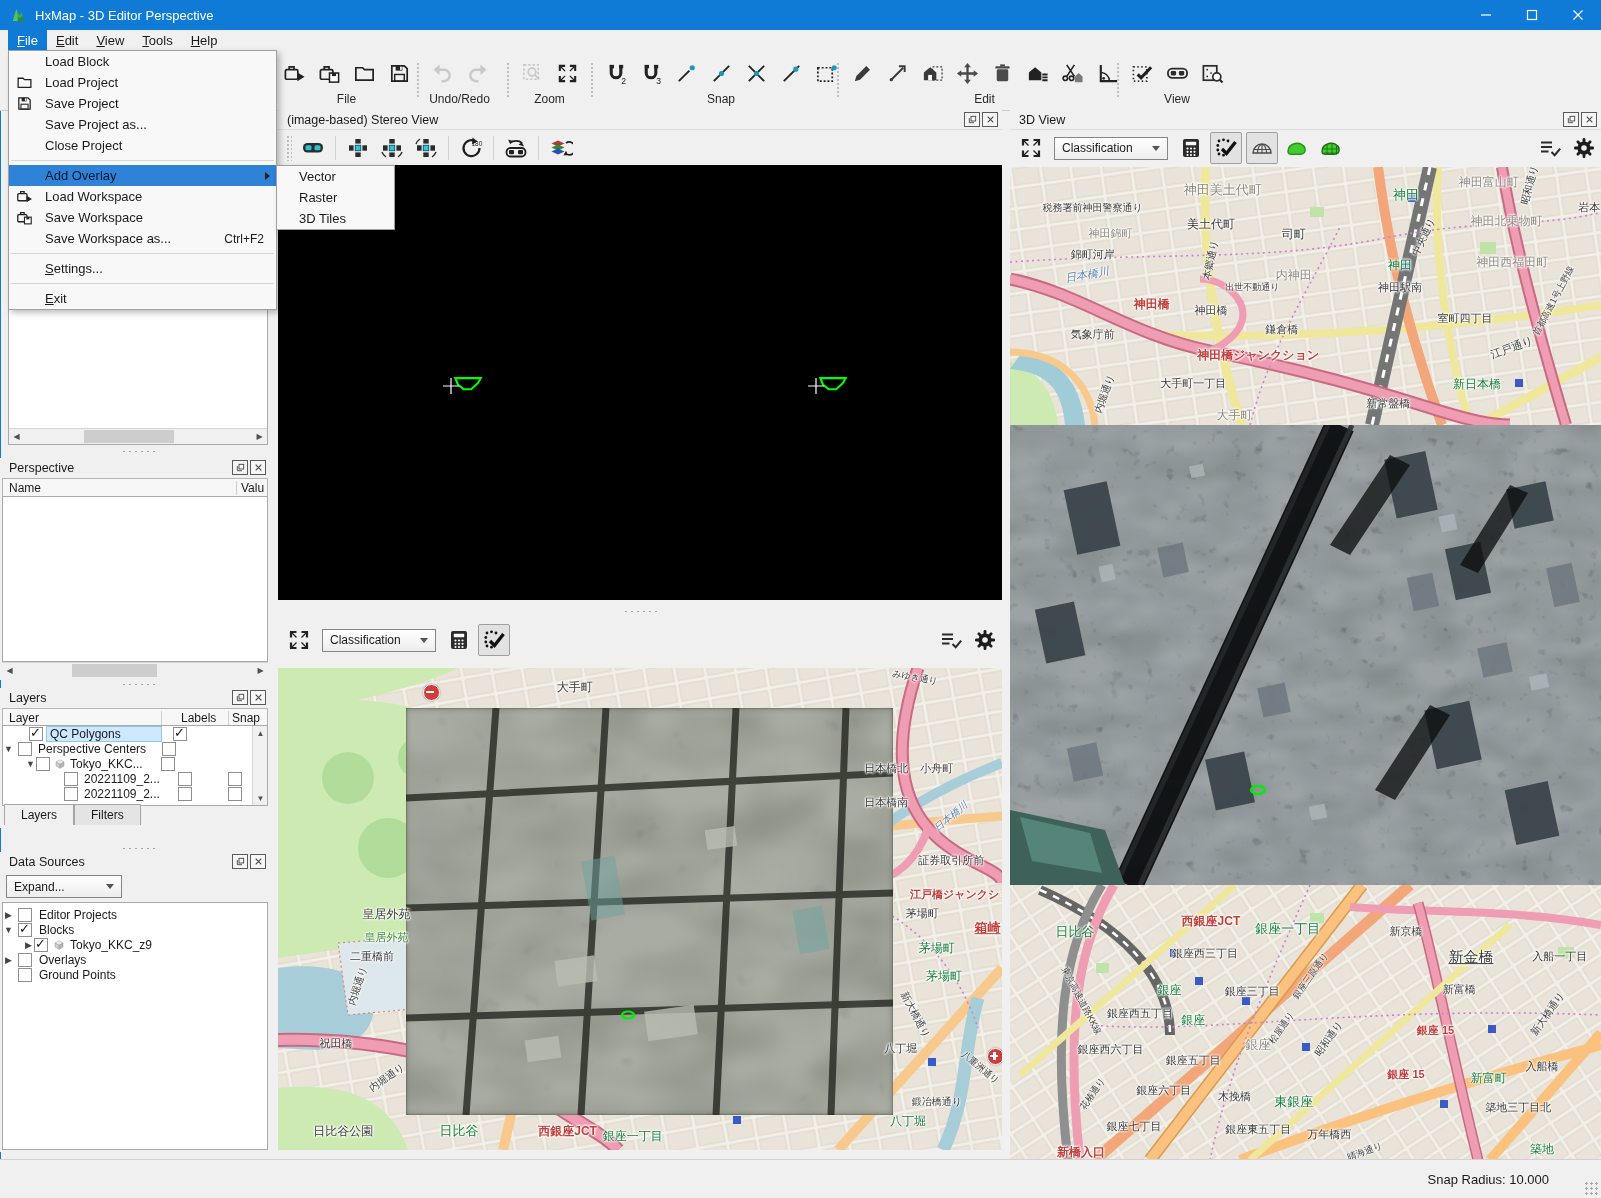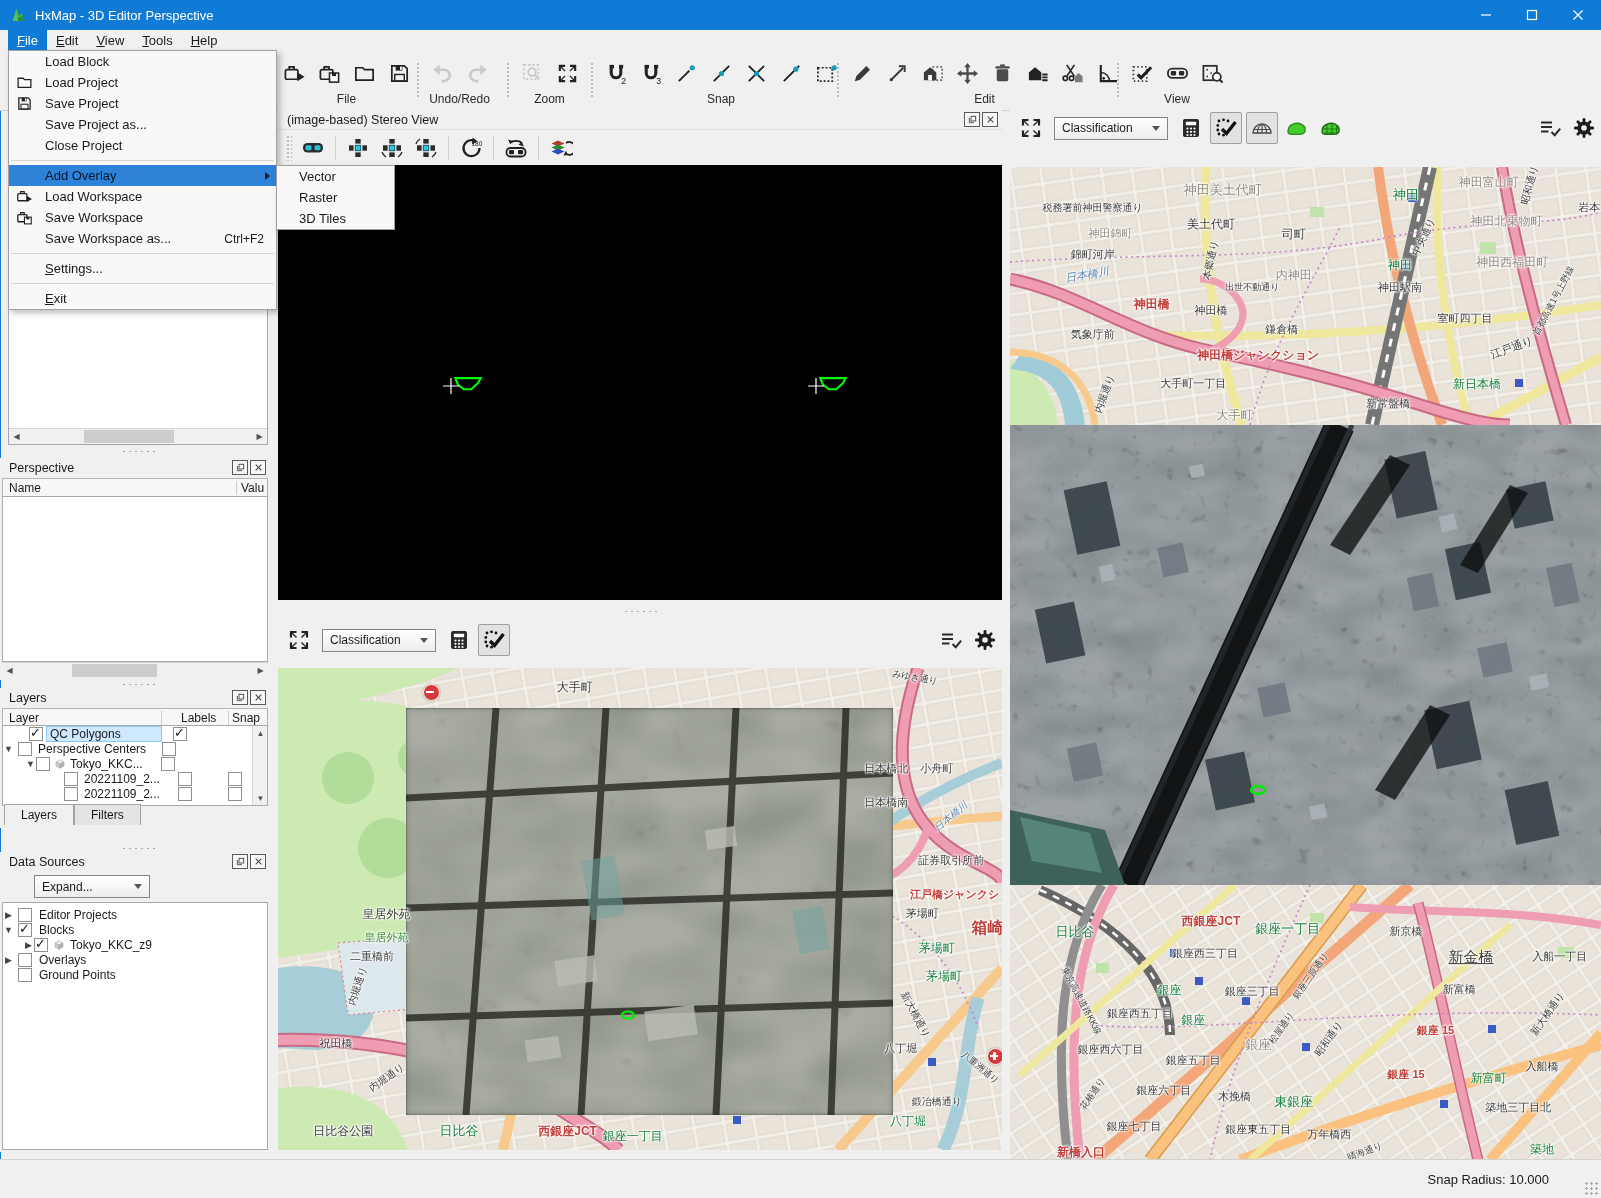--- a/index.html
+++ b/index.html
@@ -51,21 +51,21 @@
   .cb.on::after{content:"\2713";position:absolute;left:0px;top:-3px;font-size:13px;font-weight:bold;color:#111;}
   .exp{width:11px;font-size:9px;color:#444;text-align:center;flex:0 0 auto;}
   .cube{width:14px;height:12px;flex:0 0 auto;}
   .sel{background:#cde8ff;border:1px solid #90c8f0;padding:0 3px;}
   
   .tabs{position:absolute;display:flex;}
   .tab{border:1px solid #a5a5a5;background:#e4e4e4;padding:3px 16px;font-size:12px;border-bottom:none;}
   .tab.active{background:#f0f0f0;position:relative;top:0px;}
   
   .dd{height:21px;border:1px solid #858585;background:linear-gradient(#fff,#ededed);
-      display:inline-flex;align-items:center;font-size:12px;padding:0 7px;margin-left:28px;}
+      display:inline-flex;align-items:center;font-size:12px;padding:0 7px;}
   .dd .arr{margin-left:16px;width:0;height:0;border-left:4px solid transparent;border-right:4px solid transparent;border-top:5px solid #555;}
   
   .menu{position:absolute;background:#f8f8f8;border:1px solid #a0a0a0;box-shadow:3px 3px 6px rgba(0,0,0,.25);z-index:60;}
   .mrow{height:21px;display:flex;align-items:center;position:relative;padding-right:12px;font-size:13px;}
   .mrow .micon{position:absolute;left:7px;top:2px;width:17px;height:17px;}
   .mrow .mlabel{margin-left:36px;}
   .mrow.hl{background:#2e82d8;color:#04182e;}
   .msep{height:1px;background:#d6d6d6;margin:4px 2px 4px 2px;}
   .mshort{margin-left:auto;font-size:12px;}
   .subarr{position:absolute;right:6px;top:7px;width:0;height:0;border-top:4px solid transparent;border-bottom:4px solid transparent;border-left:5px solid #222;}
@@ -924,32 +924,47 @@
         <span class="ml blue" style="left: 25%; top: 96%; font-size: 13px;">日比谷</span>
         <span class="ml red" style="left: 40%; top: 96%; font-size: 12px;">西銀座JCT</span>
         <span class="ml blue" style="left: 49%; top: 97%; font-size: 12px;">銀座一丁目</span>
         <span class="ml dark" style="left: 84%; top: 21%; font-size: 11px;">日本橋北</span>
         <span class="ml dark" style="left: 91%; top: 21%; font-size: 11px;">小舟町</span>
         <span class="ml dark" style="left: 84%; top: 28%; font-size: 11px;">日本橋南</span>
         <span class="ml water" style="left: 93%; top: 31%; font-size: 10px; transform: translate(-50%, -50%) rotate(-40deg);">日本橋川</span>
         <span class="ml dark" style="left: 93%; top: 40%; font-size: 11px;">証券取引所前</span>
         <span class="ml red" style="left: 95%; top: 47%; font-size: 11px;">江戸橋ジャンクション</span>
         <span class="ml dark" style="left: 89%; top: 51%; font-size: 11px;">茅場町</span>
-        <span class="ml red" style="left: 98%; top: 54%; font-size: 16px;">箱崎</span>
+        <span class="ml red" style="left: 98%; top: 54%; font-size: 13px; text-decoration: underline;">箱崎</span>
         <span class="ml blue" style="left: 91%; top: 58%; font-size: 12px;">茅場町</span>
         <span class="ml blue" style="left: 92%; top: 64%; font-size: 12px;">茅場町</span>
         <span class="ml dark" style="left: 88%; top: 72%; font-size: 10px; transform: translate(-50%, -50%) rotate(62deg);">新大橋通り</span>
         <span class="ml dark" style="left: 86%; top: 79%; font-size: 11px;">八丁堀</span>
         <span class="ml dark" style="left: 97%; top: 83%; font-size: 9px; transform: translate(-50%, -50%) rotate(40deg);">八重洲通り</span>
         <span class="ml dark" style="left: 91%; top: 90%; font-size: 10px;">鍛冶橋通り</span>
         <span class="ml blue" style="left: 87%; top: 94%; font-size: 12px;">八丁堀</span>
       </div>
   </div>
 
   <div class="panel" style="left:1010px;top:110px;width:591px;height:1050px">
+    <div class="ptitle" style="border-bottom:1px solid #ddd">
+      <span>3D View</span>
+      <div class="pbtns">
+        <div class="pbtn">
+            <svg>
+              <use href="#i-float"></use>
+            </svg>
+          </div>
+        <div class="pbtn">
+            <svg>
+              <use href="#i-x"></use>
+            </svg>
+          </div>
+      </div>
+    </div>
     <div class="vtoolbar">
       <div class="vbtn">
           <svg>
             <use href="#i-fit"></use>
           </svg>
         </div>
       <div class="dd" style="width:98px;justify-content:space-between;margin:0 6px">
         <span>Classification</span>
           <span class="arr"></span>
       </div>

